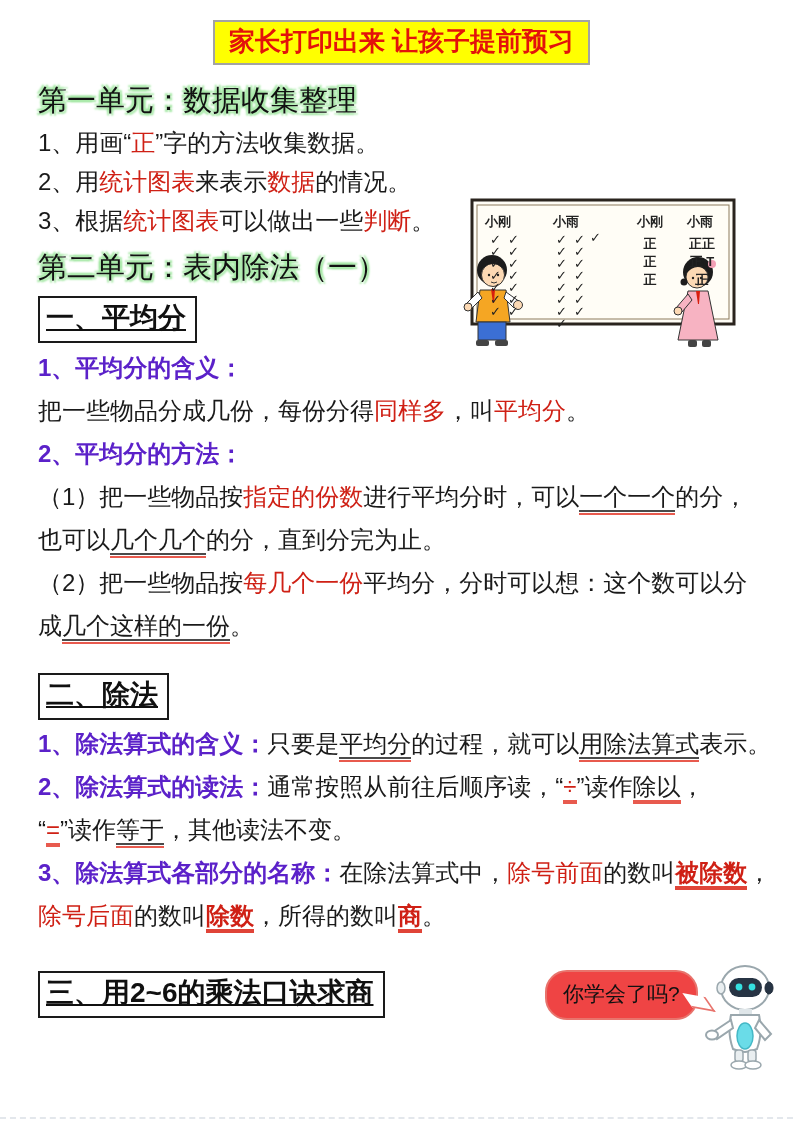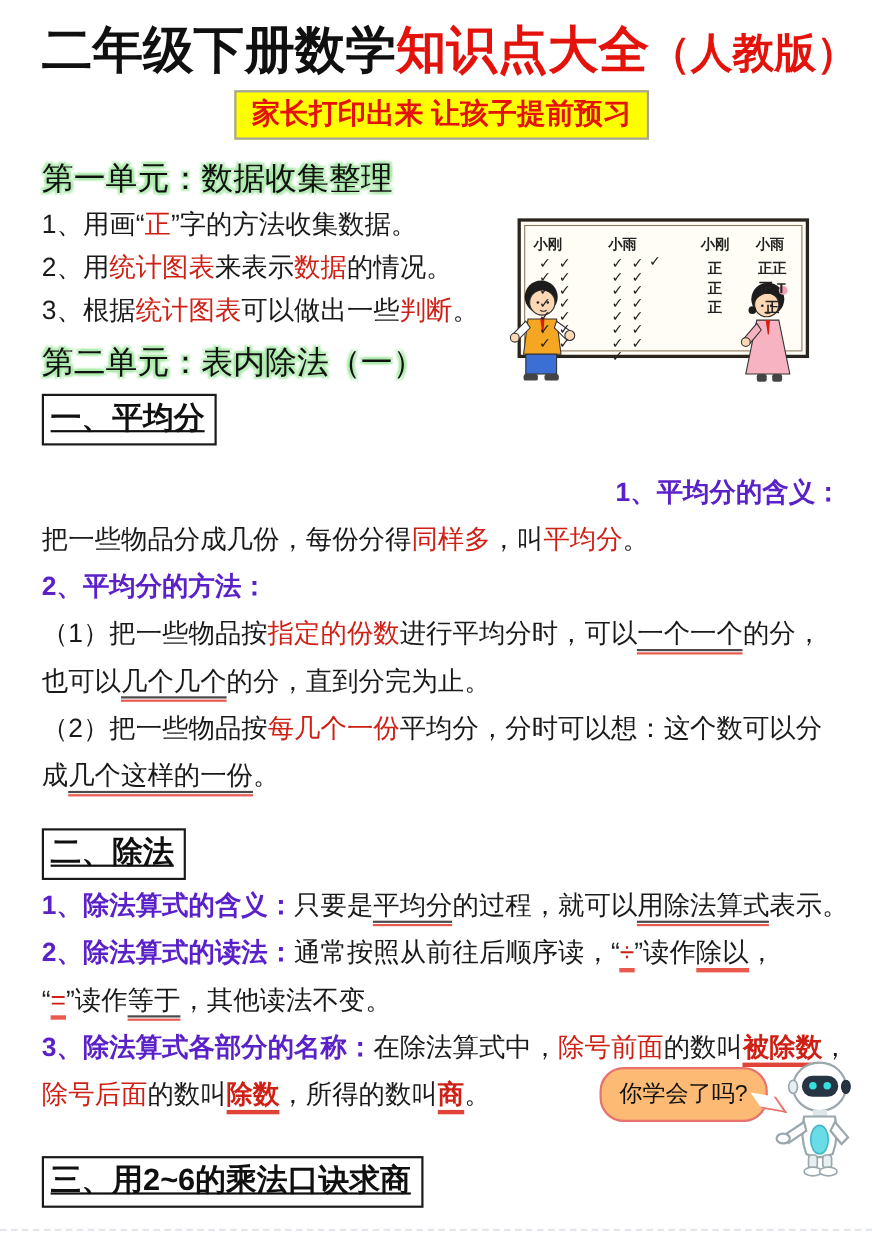--- a/index.html
+++ b/index.html
@@ -46,36 +46,33 @@
   .sg-rru{color:var(--keyword-red); border-bottom:4px solid var(--underline-red); padding-bottom:0px;}
   .sg-rbu{color:var(--keyword-red); font-weight:bold; border-bottom:4px solid #e04438; padding-bottom:0px;}
 
   .illustration{position:absolute; top:192px; left:450px; width:294px; height:160px;text-align:right;}
   .bname{font-size:13px; font-weight:bold; fill:#222; font-family:"Liberation Sans",sans-serif;}
   .bcheck{font-size:13px; fill:#222;}
   .btally{font-size:13px; font-weight:bold; fill:#222;}
 
   .robot-area{position:absolute; top:962px; left:545px; width:240px; height:120px;}
   .bubble{position:absolute; left:0; top:8px; border:2px solid var(--bubble-border); border-radius:22px;
-    background:#fdba74; padding:8px 16px 10px; font-size:21px; color:#111; white-space:nowrap;}
+    background:#ef4444; padding:8px 16px 10px; font-size:21px; color:#111; white-space:nowrap;}
   .bubble::after{content:""; position:absolute; right:-13px; bottom:8px; width:18px; height:13px;
     background:#fff; border-right:2px solid var(--bubble-border); border-bottom:2px solid var(--bubble-border);
     transform:skewX(42deg) rotate(12deg);}
   .robot-svg{position:absolute; right:0; top:0;}
 
   .bottom-dash{position:absolute; left:0; right:0; bottom:2px; border-top:2px dashed #e3e7ec;}
 </style>
 </head>
 <body>
 
 <div class="page">
 
-  <div class="title">
-    <span class="title-black">二年级下册数学</span><span class="title-red">知识点大全</span><span class="title-paren">（人教版）</span>
-  </div>
 
   <div class="banner-wrap">
     <span class="banner">家长打印出来 让孩子提前预习</span>
   </div>
 
   <div class="sec-heading">第一单元：数据收集整理</div>
   <div class="line tight"><span class="sg-n">1、用画“</span><span class="sg-r">正</span><span class="sg-n">”字的方法收集数据。</span></div>
   <div class="line tight"><span class="sg-n">2、用</span><span class="sg-r">统计图表</span><span class="sg-n">来表示</span><span class="sg-r">数据</span><span class="sg-n">的情况。</span></div>
   <div class="line tight"><span class="sg-n">3、根据</span><span class="sg-r">统计图表</span><span class="sg-n">可以做出一些</span><span class="sg-r">判断</span><span class="sg-n">。</span></div>
 
@@ -162,21 +159,21 @@
         <text x="252" y="74" text-anchor="middle" class="btally">正 T</text>
         <text x="252" y="92" text-anchor="middle" class="btally">正</text>
       </svg>
   </div>
 
   <div class="sec-heading" style="margin-top:10px;">第二单元：表内除法（一）</div>
   <div>
     <span class="box-heading">一、平均分</span>
   </div>
 
-  <div class="line" style="margin-top:24px;text-align:right;"><span class="sg-p">1、平均分的含义：</span></div>
+  <div class="line" style="margin-top:6px;"><span class="sg-p">1、平均分的含义：</span></div>
   <div class="line"><span class="sg-n">把一些物品分成几份，每份分得</span><span class="sg-r">同样多</span><span class="sg-n">，叫</span><span class="sg-r">平均分</span><span class="sg-n">。</span></div>
   <div class="line" style="margin-top:1px;"><span class="sg-p">2、平均分的方法：</span></div>
   <div class="line"><span class="sg-n">（1）把一些物品按</span><span class="sg-r">指定的份数</span><span class="sg-n">进行平均分时，可以</span><span class="sg-du">一个一个</span><span class="sg-n">的分，</span></div>
   <div class="line"><span class="sg-n">也可以</span><span class="sg-du">几个几个</span><span class="sg-n">的分，直到分完为止。</span></div>
   <div class="line"><span class="sg-n">（2）把一些物品按</span><span class="sg-r">每几个一份</span><span class="sg-n">平均分，分时可以想：这个数可以分</span></div>
   <div class="line"><span class="sg-n">成</span><span class="sg-du">几个这样的一份</span><span class="sg-n">。</span></div>
 
   <div style="margin-top:26px;">
     <span class="box-heading">二、除法</span>
   </div>

